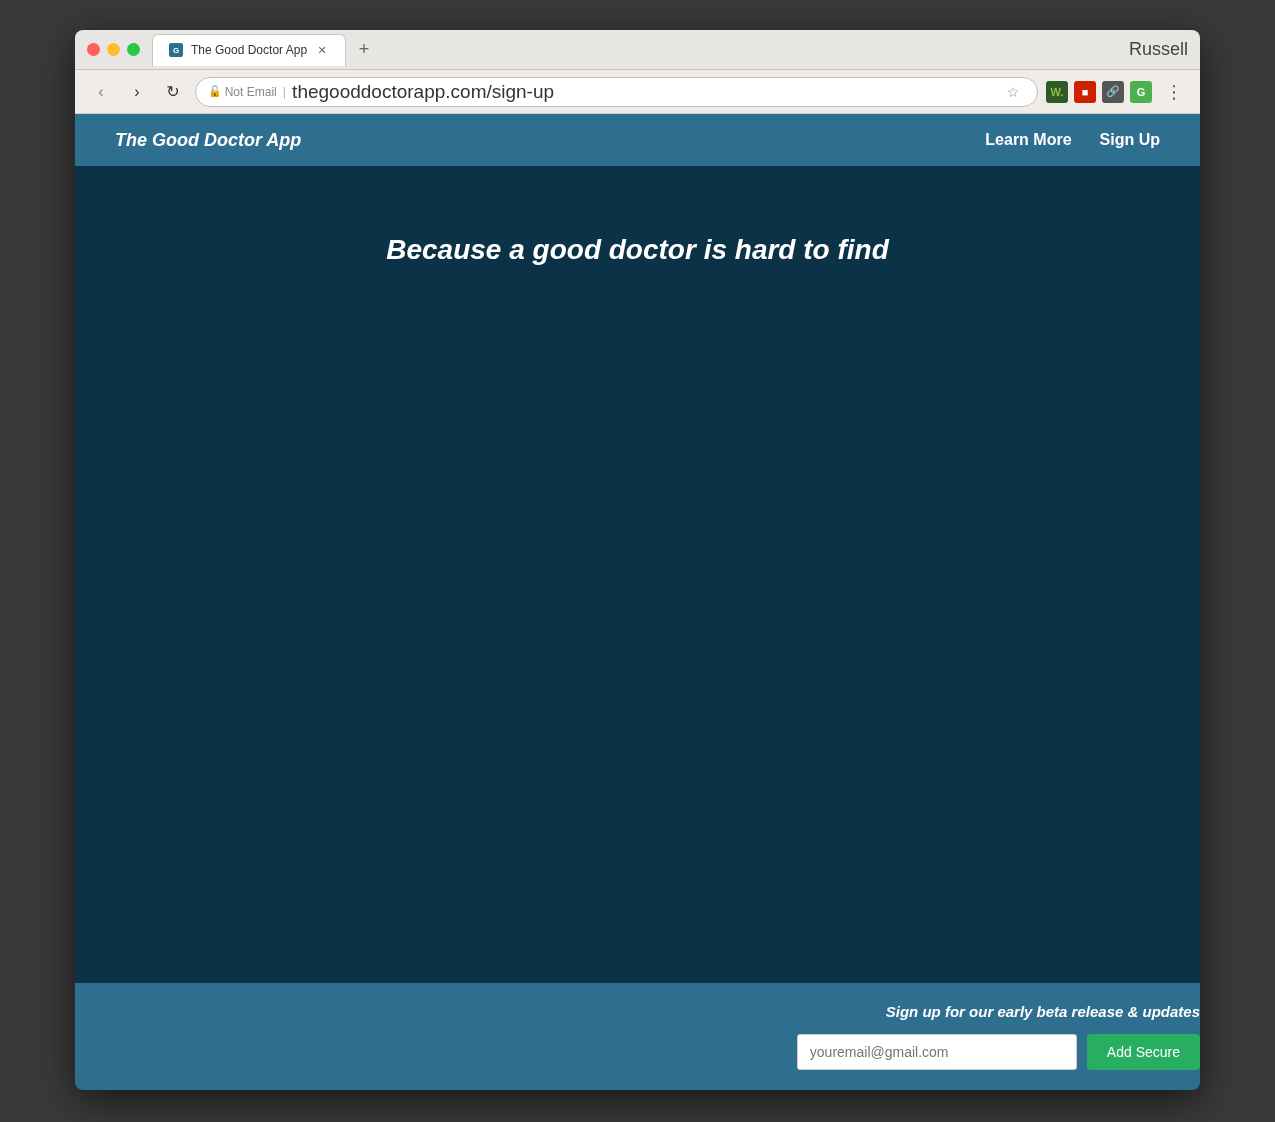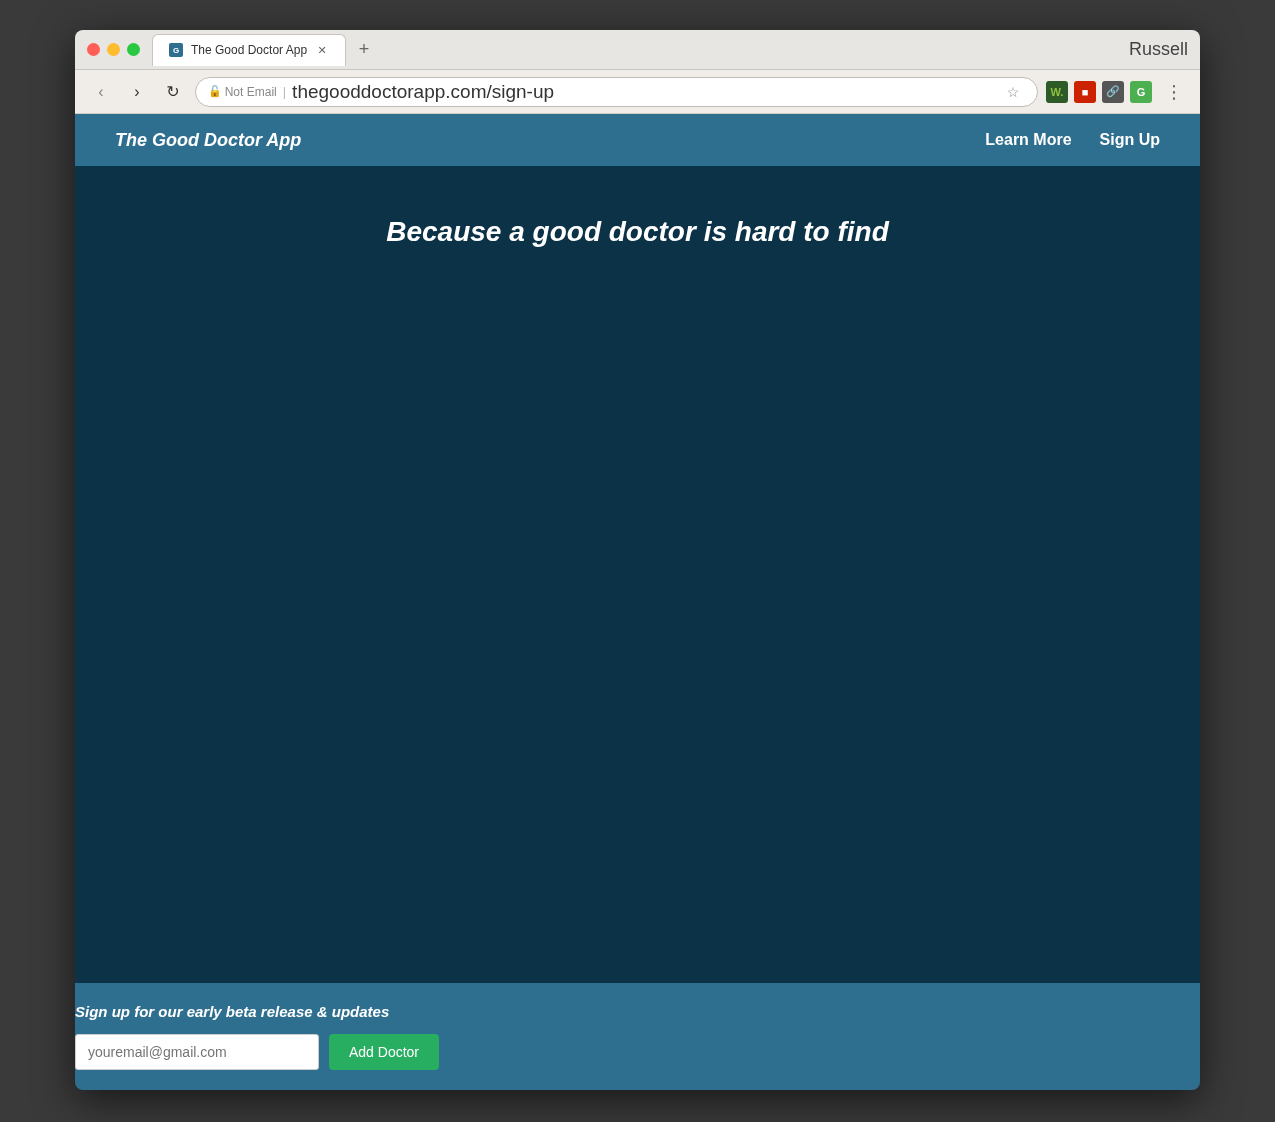--- a/index.html
+++ b/index.html
@@ -275,21 +275,21 @@
       text-decoration: none;
     }
 
     
     .hero-section {
       background: #0c3248;
       flex: 1;
       display: flex;
       flex-direction: column;
       align-items: center;
-      padding-top: 50px;
+      padding-top: 68px;
     }
 
     .hero-title {
       color: #fff;
       font-size: 28px;
       font-weight: bold;
       font-style: italic;
       margin-bottom: 16px;
     }
 
@@ -298,40 +298,40 @@
       font-size: 16px;
       opacity: 0.9;
     }
 
     
     .signup-footer {
       background: #2e6e8e;
       padding: 20px 0;
       display: flex;
       flex-direction: column;
-      align-items: flex-start;
+      align-items: flex-end;
       gap: 14px;
       flex-shrink: 0;
     }
 
     .signup-footer-title {
       color: #fff;
       font-size: 15px;
       font-weight: bold;
       font-style: italic;
     }
 
     .signup-form {
       display: flex;
       gap: 10px;
       align-items: center;
     }
 
     .email-input {
-      width: 244px;
+      width: 280px;
       height: 36px;
       border: 1px solid #ccc;
       border-radius: 3px;
       padding: 0 12px;
       font-size: 14px;
       color: #888;
       background: #fff;
       outline: none;
     }
 
@@ -408,18 +408,18 @@
     </nav>
 
     <div class="hero-section">
       <h1 class="hero-title">Because a good doctor is hard to find</h1>
     </div>
 
     <div class="signup-footer">
       <div class="signup-footer-title">Sign up for our early beta release &amp; updates</div>
       <div class="signup-form">
         <input class="email-input" type="email" placeholder="youremail@gmail.com" style="">
-        <button class="add-email-btn">Add Doctor</button>
+        <button class="add-email-btn">Add Secure</button>
       </div>
     </div>
 
   </div>
 </div>
 
 </body></html>

